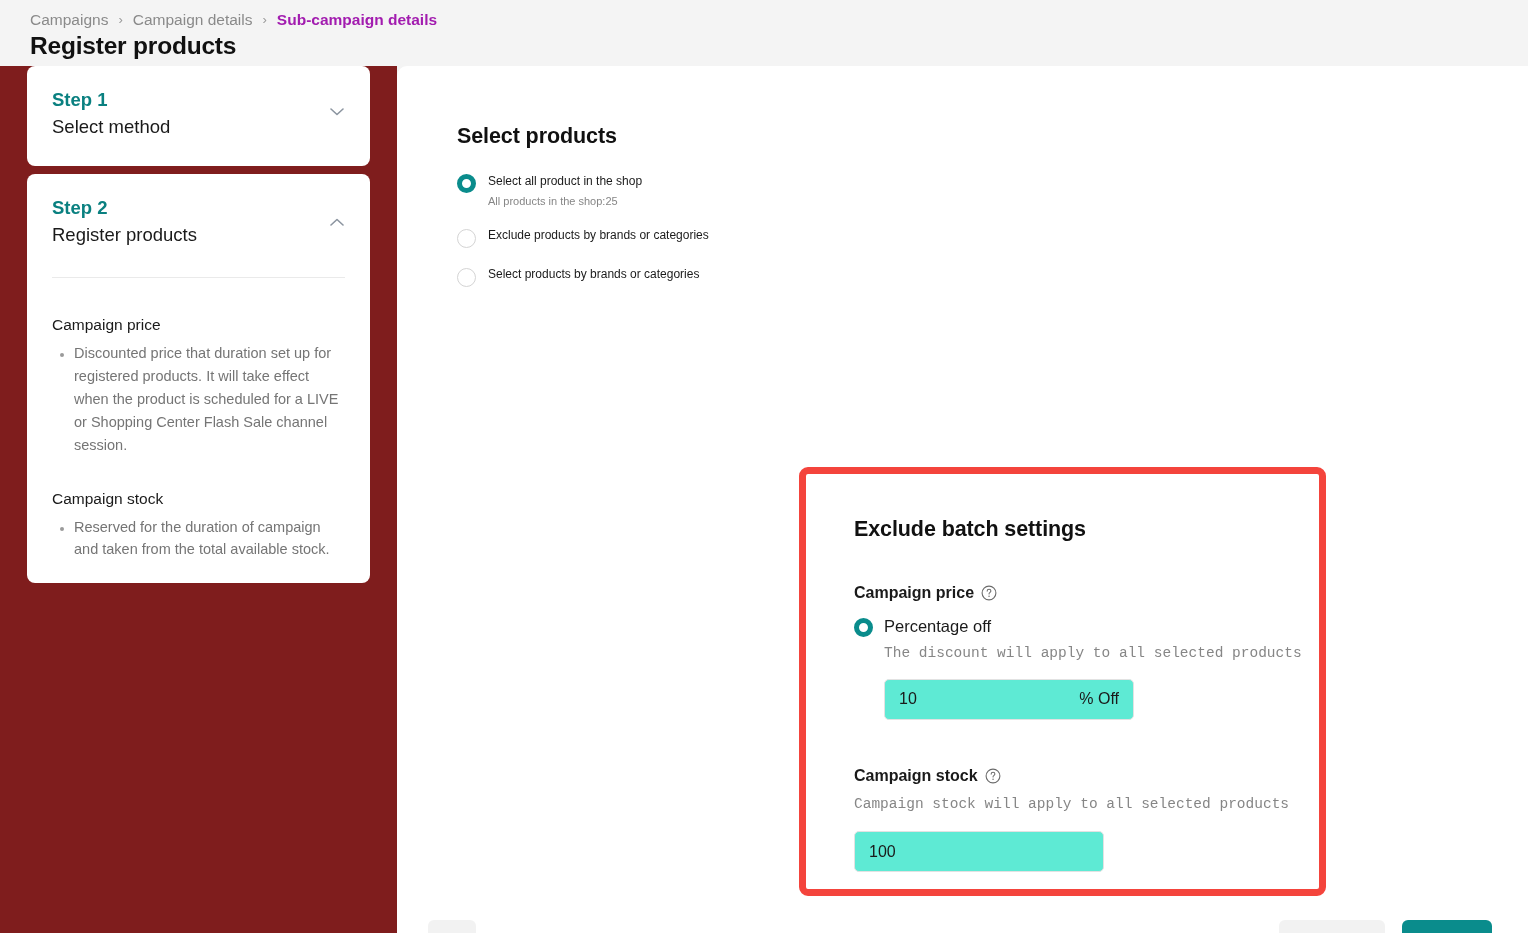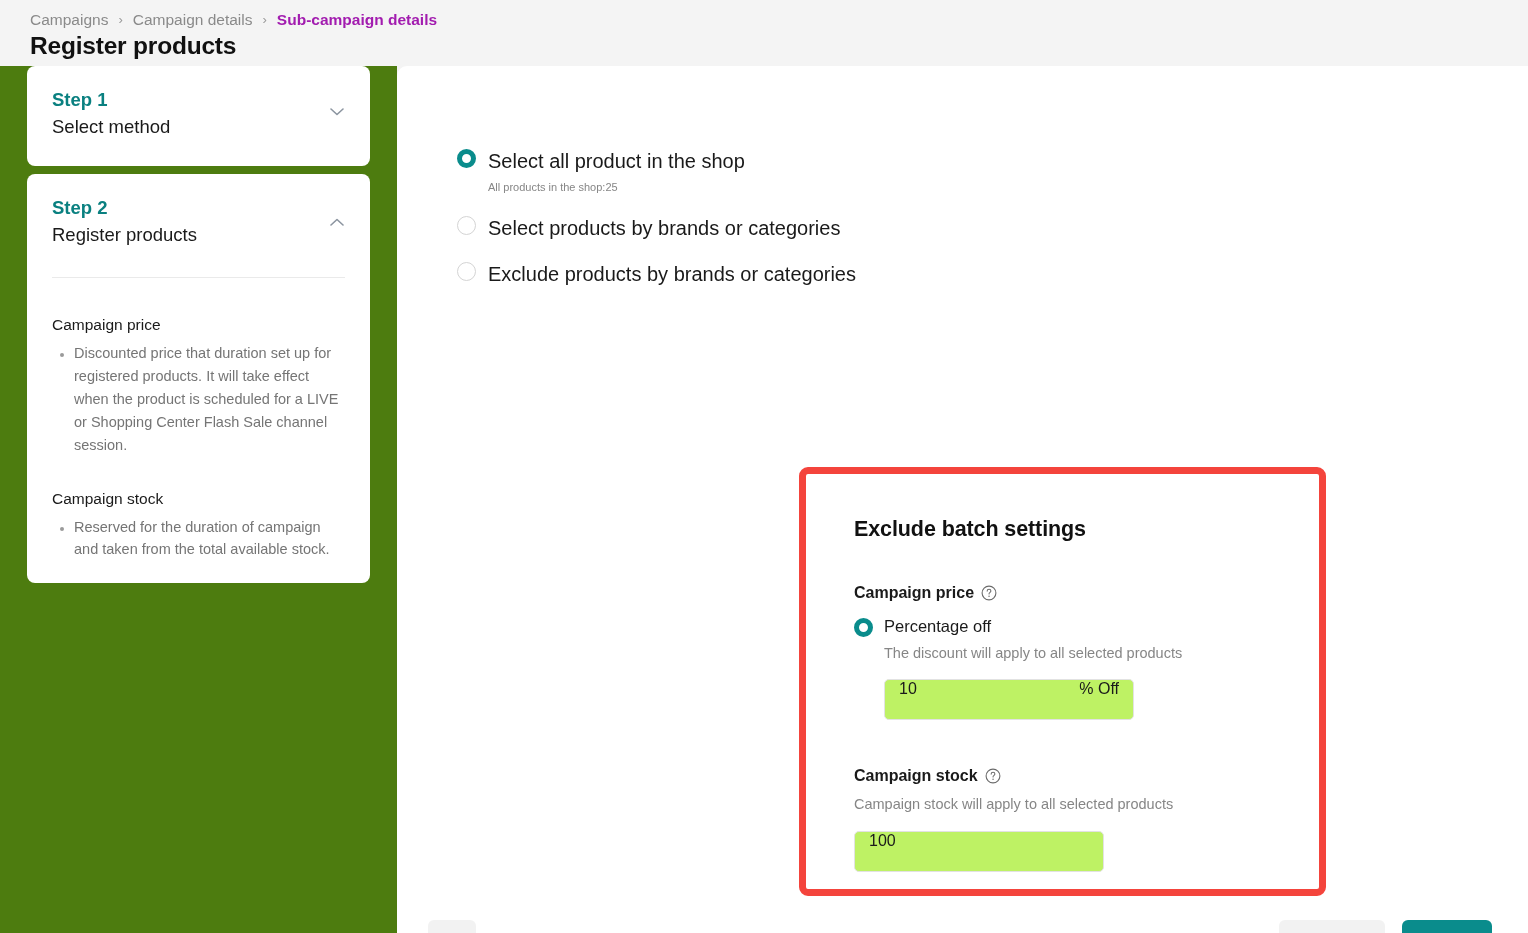--- a/index.html
+++ b/index.html
@@ -46,21 +46,21 @@
   #body-split {
     display: flex;
     align-items: flex-start;
     height: 867px;
   }
 
   
   #steps-column {
     width: 397px;
     min-width: 397px;
-    background: #4d7c0f;
+    background: #7f1d1d;
     height: 867px;
     padding: 0 27px 0 27px;
   }
   .step-card {
     background: #ffffff;
     border-radius: 8px;
     padding: 22px 25px 24px 25px;
     position: relative;
   }
   #step-card-1 { margin-bottom: 8px; padding-bottom: 26px; }
@@ -155,21 +155,21 @@
   .radio.checked::after {
     content: "";
     position: absolute;
     left: 50%; top: 50%;
     width: 5.5px; height: 5.5px;
     background: #ffffff;
     border-radius: 50%;
     transform: translate(-50%, -50%);
   }
   .radio-label {
-    font-size: 20px;
+    font-size: 12px;
     color: #1a1a1a;
     line-height: 1.5;
   }
   .radio-sub {
     font-size: 11px;
     color: #868686;
     margin-top: 4px;
     line-height: 1.45;
   }
 
@@ -220,32 +220,34 @@
   #percentage-off-label {
     font-size: 16.5px;
     color: #1a1a1a;
     line-height: 1.45;
     margin-top: 32px;
   }
   .field-hint {
     font-size: 14.5px;
     color: #868686;
     line-height: 1.5;
+    font-family: Liberation Mono, monospace;
   }
   #percentage-off-hint { margin-top: 4px; }
   #stock-hint { margin-top: 9px; }
 
   .text-input {
     margin-top: 14px;
     width: 250px;
     height: 41px;
     border: 1px solid #e2e2e2;
     border-radius: 5px;
-    background: #bef264;
-    display: flex;
+    background: #5eead4;
+    display: flex;
+    align-items: center;
     padding: 0 14px;
     font-size: 16px;
     color: #1a1a1a;
   }
   .text-input .val { flex: 1; }
   .text-input .suffix { color: #1a1a1a; font-size: 16px; }
   #stock-input { margin-top: 16px; }
 
   
   #footer-actions {
@@ -338,37 +340,38 @@
       <div class="help-heading" id="help-heading-stock">Campaign stock</div>
       <ul class="help-list">
         <li>Reserved for the duration of campaign and taken from the total available stock.</li>
       </ul>
     </div>
   </div>
 
   <div id="content-panel">
 
     <div id="select-products-section">
+      <div id="select-products-heading">Select products</div>
 
       <div class="radio-row" id="radio-row-all">
         <span class="radio checked"></span>
         <span>
           <span class="radio-label">Select all product in the shop</span>
           <div class="radio-sub">All products in the shop:25</div>
         </span>
       </div>
 
+      <div class="radio-row" id="radio-row-exclude">
+        <span class="radio"></span>
+        <span class="radio-label">Exclude products by brands or categories</span>
+      </div>
+
       <div class="radio-row" id="radio-row-by-brands">
         <span class="radio"></span>
         <span class="radio-label">Select products by brands or categories</span>
-      </div>
-
-      <div class="radio-row" id="radio-row-exclude">
-        <span class="radio"></span>
-        <span class="radio-label">Exclude products by brands or categories</span>
       </div>
     </div>
 
     <div id="batch-settings-highlight">
       <div id="batch-settings-inner">
         <div id="batch-settings-heading">Exclude batch settings</div>
 
         <div class="field-label" id="field-label-price">
           <span>Campaign price</span>
           <span class="help-icon">

